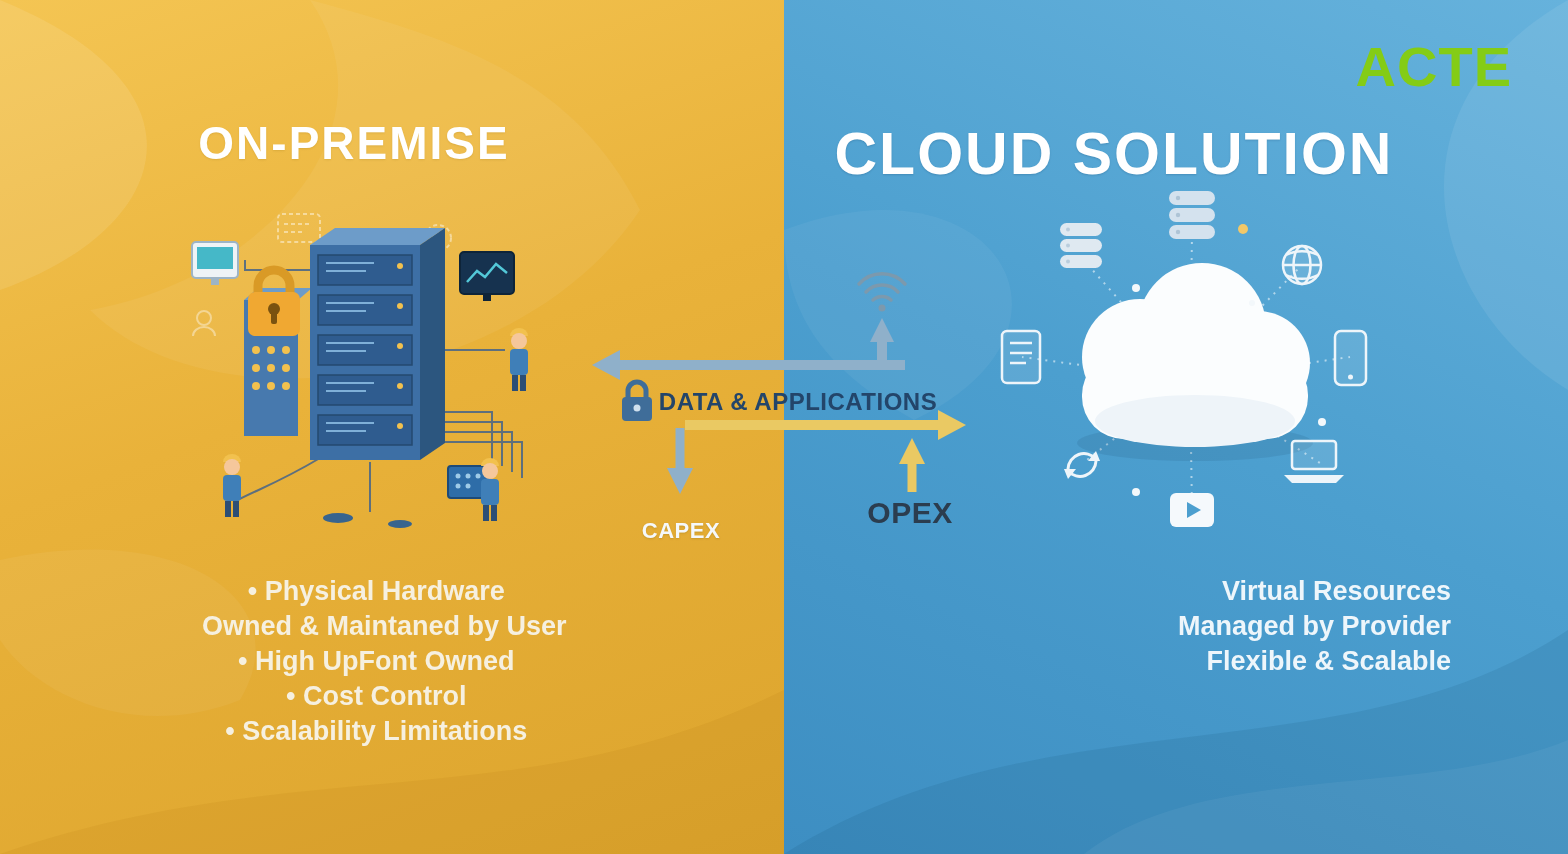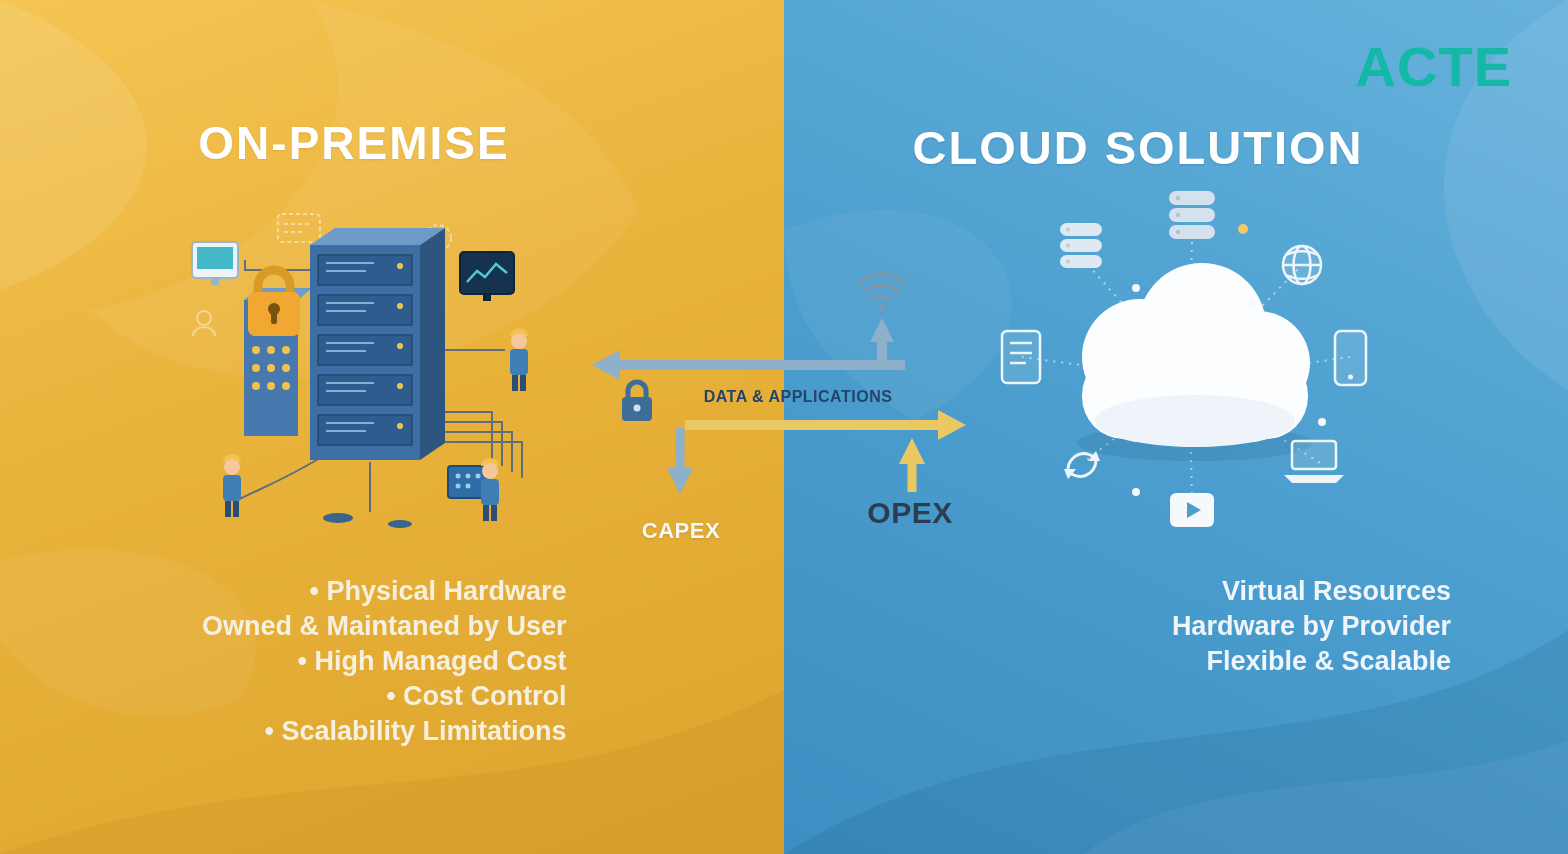--- a/index.html
+++ b/index.html
@@ -8,34 +8,34 @@
   #canvas { position:relative; width:1568px; height:854px; overflow:hidden; }
 
   .half { position:absolute; top:0; height:854px; width:784px; overflow:hidden; }
   .half.left  { left:0;     background:linear-gradient(160deg,#f4c553 0%, #e9b23a 45%, #dca42d 100%); }
   .half.right { left:784px; background:linear-gradient(205deg,#66b2dc 0%, #4c9fcf 50%, #3d8ec2 100%); }
   .waves { position:absolute; left:0; top:0; width:100%; height:100%; }
 
   .title { position:absolute; width:708px; text-align:center; color:#ffffff;
            font-weight:bold; letter-spacing:2px; text-shadow:0 1px 2px rgba(120,90,10,.15); }
   #left-title  { left:0;     top:116px; font-size:46px; }
-  #right-title { left:784px; top:120px; font-size:47px; text-shadow:0 1px 2px rgba(10,50,90,.2); }
-
-  #logo { position:absolute; top:34px; right:56px; color:#14b8a6; font-size:56px;
+  #right-title { left:760px; top:120px; font-size:59px; text-shadow:0 1px 2px rgba(10,50,90,.2); }
+
+  #logo { position:absolute; top:34px; right:56px; color:#84cc16; font-size:56px;
           font-weight:bold; letter-spacing:1px;margin-left:16px; }
 
   .bullets { position:absolute; font-size:27px; line-height:35px; font-weight:600; }
-  #left-bullets  { left:186px; top:574px; color:#f6f0e0; text-align:right; }
+  #left-bullets  { left:186px; top:574px; color:#f6f0e0; text-align:center; }
   #right-bullets { left:941px; top:574px; width:510px; color:#eef6fb; text-align:right; }
   .bl { white-space:nowrap; }
   .bl.dotted::before { content:"•\00a0 "; }
   #left-bullets .bl.indent { padding-left:16px; }
 
   .center-label { position:absolute; font-weight:bold; text-align:center; letter-spacing:.5px; }
-  #data-label  { left:648px; top:388px; width:300px; font-size:16px; color:#23456a; }
+  #data-label  { left:648px; top:388px; width:300px; font-size:24px; color:#23456a; }
   #capex-label { left:601px; top:518px; width:160px; font-size:22px; color:#f5f8fa;
                  text-shadow:0 1px 2px rgba(120,90,10,.25); }
   #opex-label  { left:830px; top:496px; width:160px; font-size:30px; color:#2b3d4f; }
 
   svg { display:block; }
   #left-illustration   { position:absolute; left:160px; top:200px; }
   #center-arrows       { position:absolute; left:560px; top:260px; }
   #cloud-illustration  { position:absolute; left:990px; top:185px; }
 </style>
 </head>
@@ -328,24 +328,24 @@
     </g>
   </svg>
 
   <div class="center-label" id="data-label">DATA &amp; APPLICATIONS</div>
   <div class="center-label" id="capex-label">CAPEX</div>
   <div class="center-label" id="opex-label">OPEX</div>
 
   <div class="bullets" id="left-bullets">
     <div class="bl dotted"><span>Physical Hardware</span></div>
     <div class="bl indent"><span>Owned &amp; Maintaned by User</span></div>
-    <div class="bl dotted"><span>High Managed Cost</span></div>
+    <div class="bl dotted"><span>High UpFont Owned</span></div>
     <div class="bl dotted"><span>Cost Control</span></div>
     <div class="bl dotted"><span>Scalability Limitations</span></div>
   </div>
 
   <div class="bullets" id="right-bullets">
     <div class="bl"><span>Virtual Resources</span></div>
-    <div class="bl"><span>Hardware by Provider</span></div>
+    <div class="bl"><span>Managed by Provider</span></div>
     <div class="bl"><span>Flexible &amp; Scalable</span></div>
   </div>
 
 </div>
 
 </body></html>

